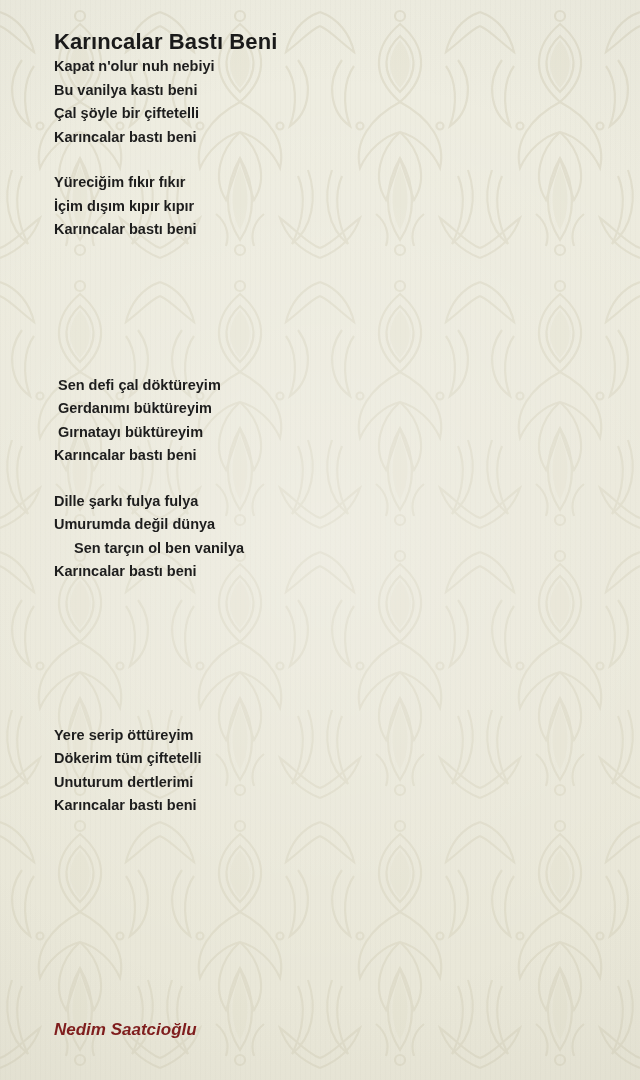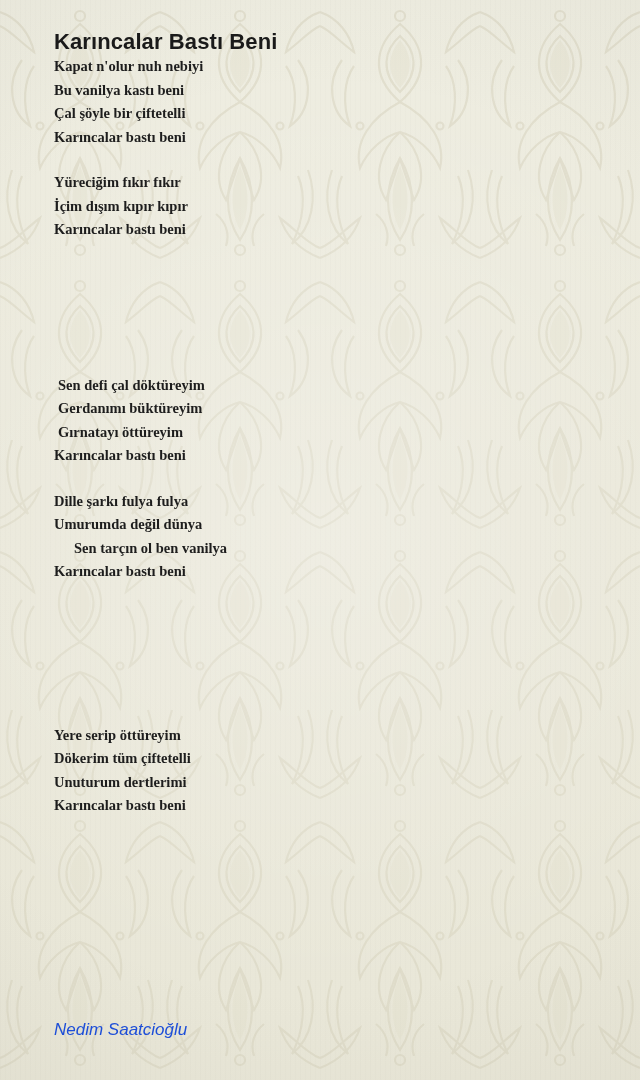--- a/index.html
+++ b/index.html
@@ -64,41 +64,40 @@
 
   .poem-body {
     position: absolute;
     left: 54px;
     top: 55px;
     width: 520px;
   }
 
   .stanza {
     margin: 0 0 22px 0;
-    font-family: Liberation Serif, serif;
   }
   .line {
     font-size: 14.5px;
     font-weight: bold;
     color: #1d1d1d;
     line-height: 23.5px;
     white-space: pre;
   }
 
   .stanza-gap-large { height: 110px; }
   .stanza-gap-medium { height: 118px; }
 
   .author {
     position: absolute;
     left: 54px;
     top: 1020px;
     font-size: 17px;
     font-style: italic;
-    font-weight: normal;
-    color: #1d4ed8;
+    font-weight: bold;
+    color: #7f1d1d;
     white-space: nowrap;
     text-align: right;
   }
 </style>
 </head>
 <body>
 
 <div class="bg-layer bg-base"></div>
 <svg class="bg-layer bg-damask" width="640" height="1080" viewBox="0 0 640 1080" preserveAspectRatio="none" xmlns="http://www.w3.org/2000/svg">
   <defs>
@@ -157,21 +156,21 @@
       <div class="line">Yüreciğim fıkır fıkır</div>
       <div class="line">İçim dışım kıpır kıpır</div>
       <div class="line">Karıncalar bastı beni</div>
     </div>
 
     <div class="stanza-gap-large"></div>
 
     <div class="stanza" style="padding-left:4px;">
       <div class="line">Sen defi çal döktüreyim</div>
       <div class="line">Gerdanımı büktüreyim</div>
-      <div class="line">Gırnatayı öttüreyim</div>
+      <div class="line">Gırnatayı büktüreyim</div>
       <div class="line" style="margin-left:-4px;">Karıncalar bastı beni</div>
     </div>
 
     <div class="stanza">
       <div class="line">Dille şarkı fulya fulya</div>
       <div class="line">Umurumda değil dünya</div>
       <div class="line" style="margin-left:20px;">Sen tarçın ol ben vanilya</div>
       <div class="line">Karıncalar bastı beni</div>
     </div>
 

